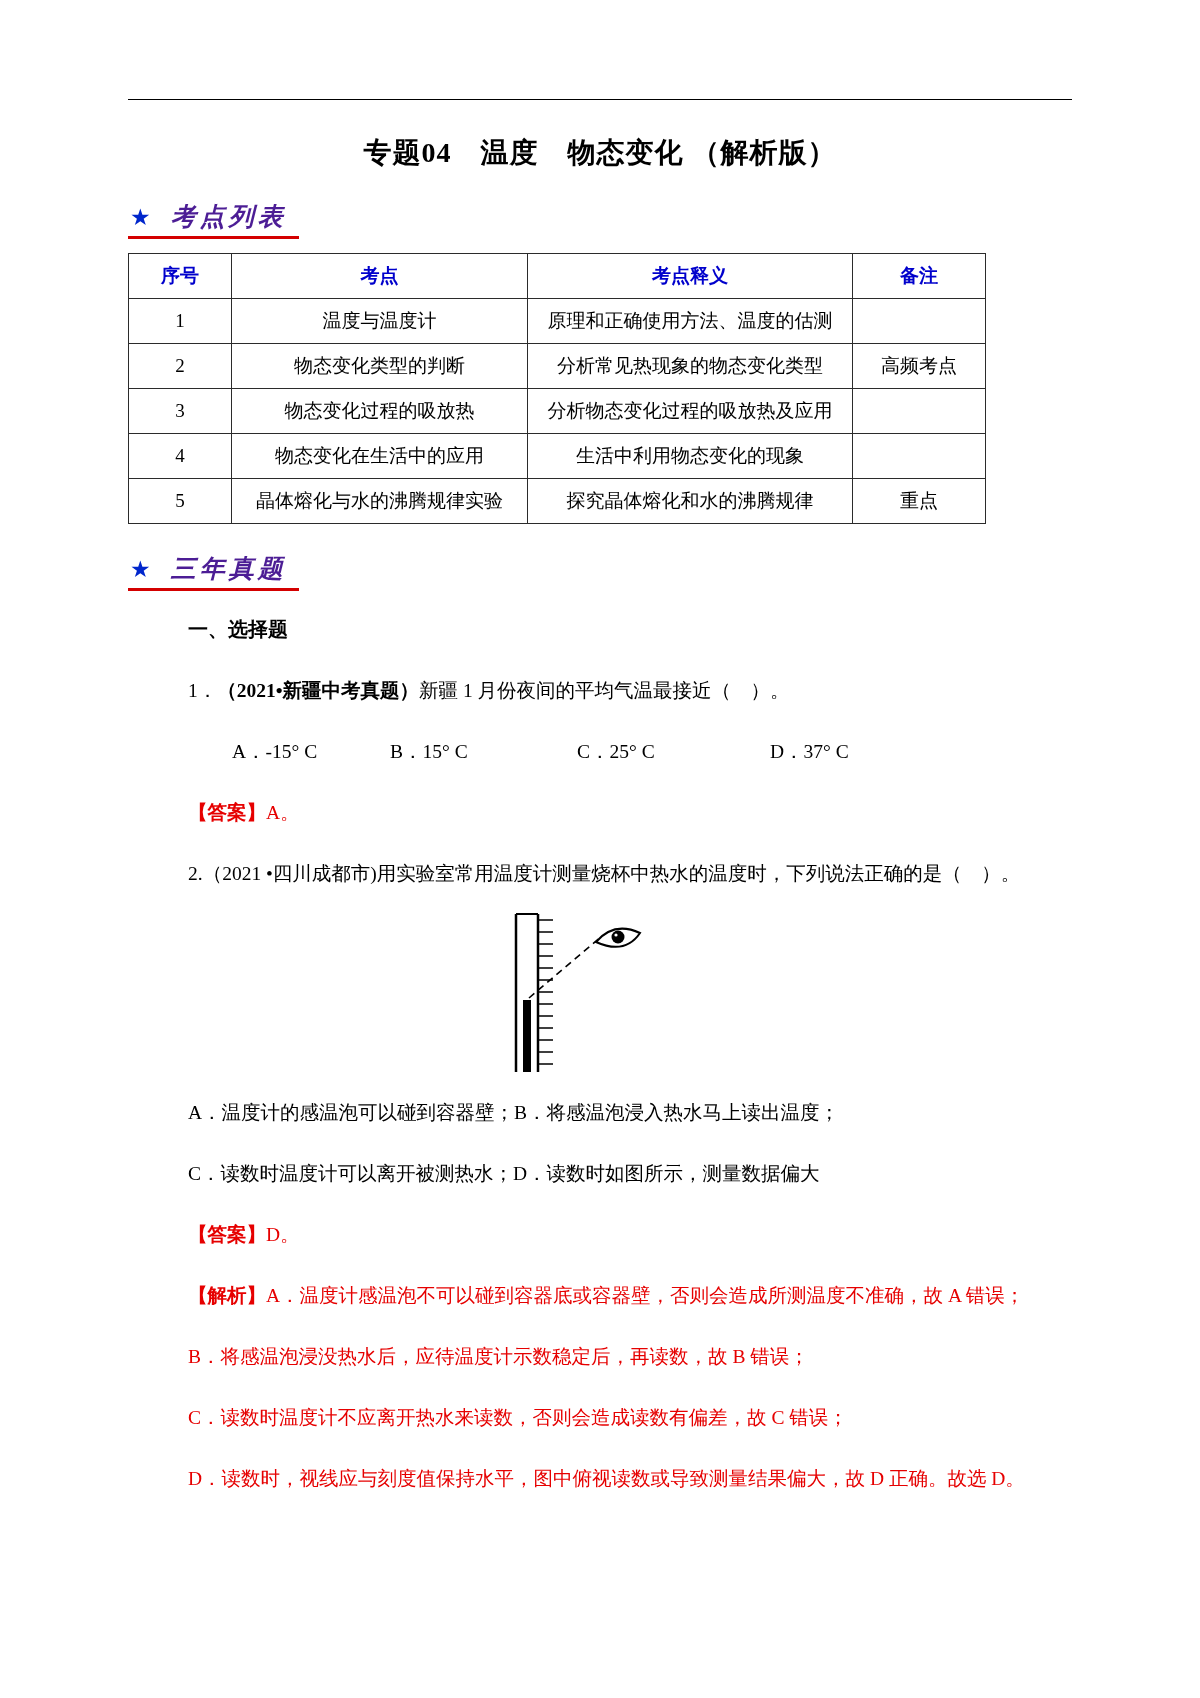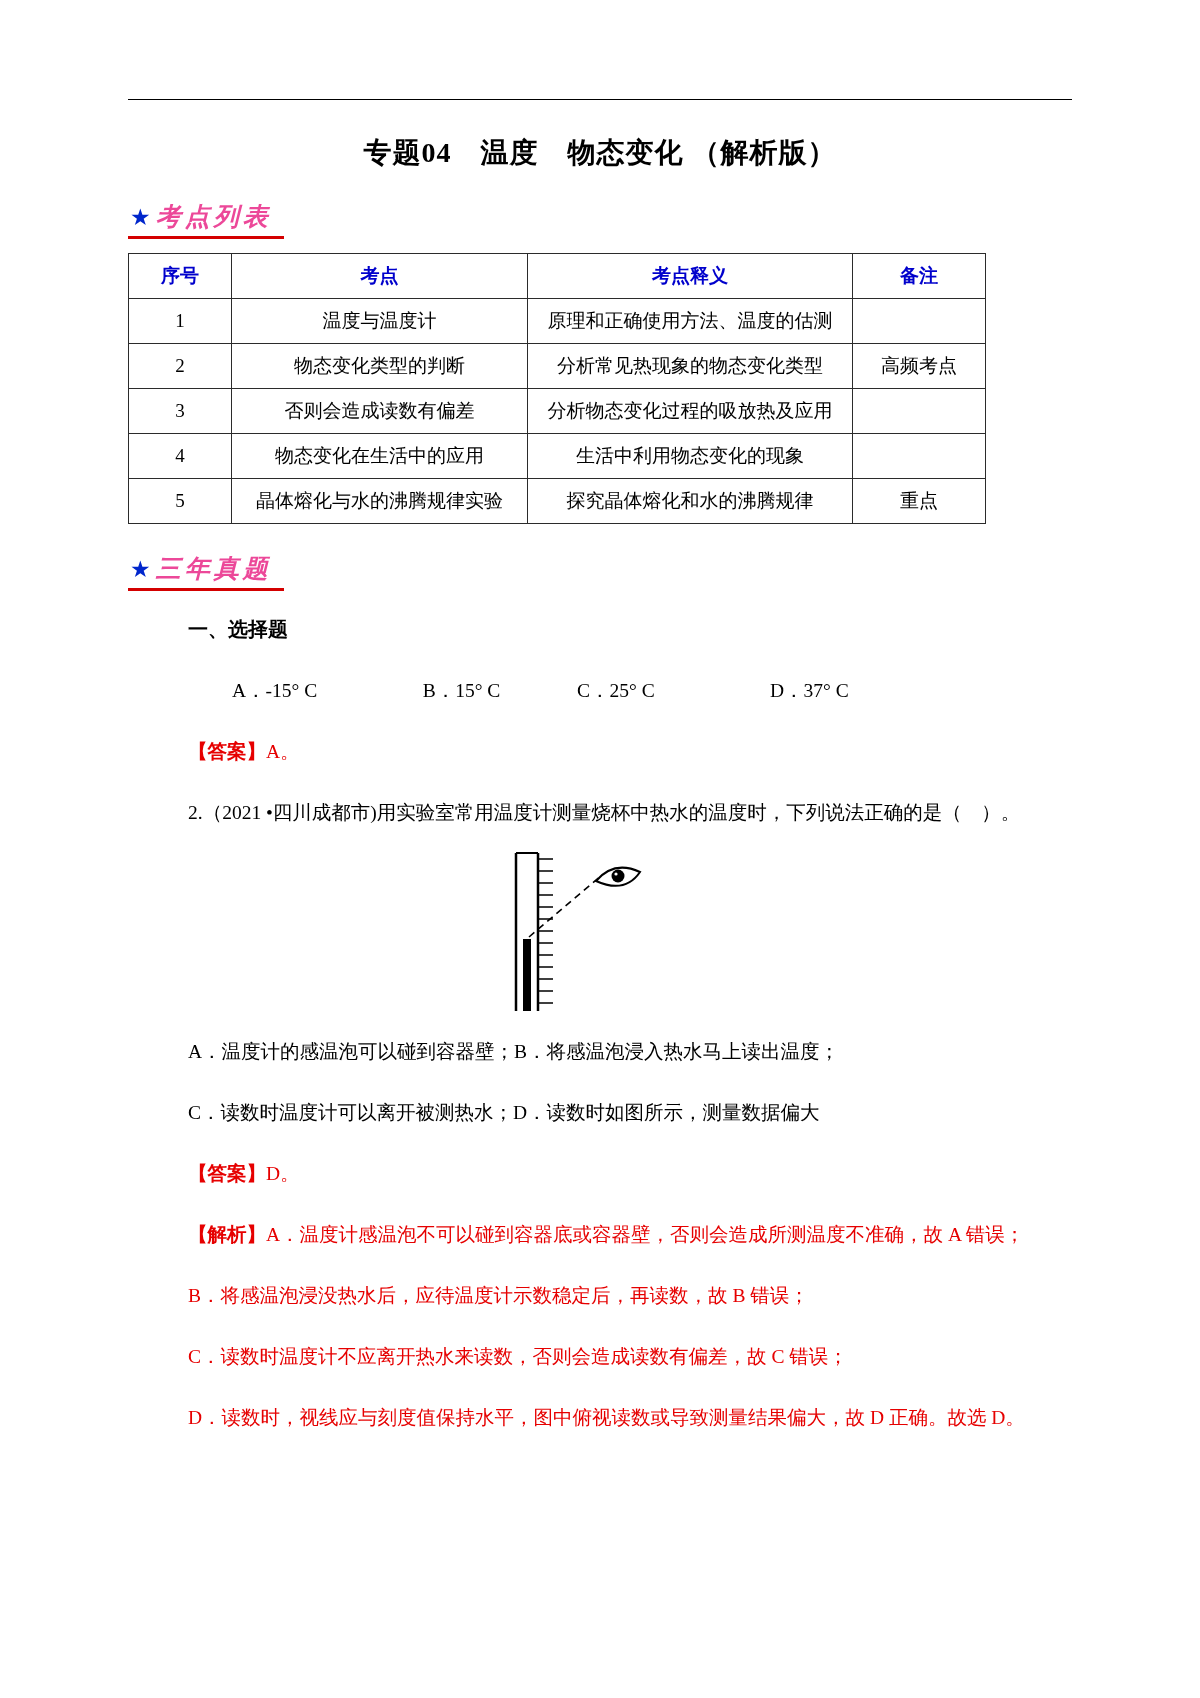--- a/index.html
+++ b/index.html
@@ -18,22 +18,22 @@
     font-family: "Liberation Serif", serif;
   }
 
   .section-row { margin-top: 28px; }
   .section-label {
     display: inline-flex; align-items: baseline; gap: 5px;
     border-bottom: 3px solid #d40000; padding: 0 12px 3px 2px;
   }
   .star { color: #0026cc; font-size: 23px; font-style: normal; }
   .script-text {
-    color: #ec4899; font-size: 25px; font-weight: bold; font-style: italic;
-    letter-spacing: 4px; font-family: "Liberation Serif", serif;
+    color: #4c1d95; font-size: 25px; font-weight: bold; font-style: italic;
+    letter-spacing: 4px; font-family: "Liberation Serif", serif; margin-left: 15px;
   }
 
   table.points-table {
     border-collapse: collapse; width: 857px; margin-top: 14px;
     font-size: 19px; table-layout: fixed;
   }
   .points-table th, .points-table td {
     border: 1.5px solid #2b2b2b; height: 45px; padding: 2px 8px;
     font-weight: normal; overflow: hidden;
   }
@@ -53,21 +53,21 @@
   .red { color: #e60000; }
   .jf { text-align: justify; }
   .b { font-weight: bold; }
   .part-heading {
     font-family: "Liberation Sans", sans-serif;
     font-weight: bold; font-size: 20px;
   }
 
   .opt { display: inline-block; }
   .opt-a { width: 158px; }
-  .opt-b { width: 187px; text-align: center; }
+  .opt-b { width: 187px; }
   .opt-c { width: 193px; }
 
   .thermo-figure {
     display: flex; justify-content: center;
     margin: 8px 0 4px 0; transform: translateX(-28px);
   }
 </style>
 </head>
 <body>
 
@@ -107,21 +107,21 @@
         <td class="center"></td>
       </tr>
       <tr>
         <td class="center">2</td>
         <td class="left">物态变化类型的判断</td>
         <td class="left">分析常见热现象的物态变化类型</td>
         <td class="center">高频考点</td>
       </tr>
       <tr>
         <td class="center">3</td>
-        <td class="left">否则会造成读数有偏差</td>
+        <td class="left">物态变化过程的吸放热</td>
         <td class="left">分析物态变化过程的吸放热及应用</td>
         <td class="center"></td>
       </tr>
       <tr>
         <td class="center">4</td>
         <td class="left">物态变化在生活中的应用</td>
         <td class="left">生活中利用物态变化的现象</td>
         <td class="center"></td>
       </tr>
       <tr>
@@ -138,20 +138,21 @@
       <span class="star">★</span>
       <span class="script-text">三年真题</span>
     </span>
   </div>
 
 
   <div class="body-block">
 
     <p class="part-heading hang">一、选择题</p>
 
+    <p class="hang"><span>1．</span><span class="b">（2021•新疆中考真题）</span><span>新疆 1 月份夜间的平均气温最接近（　）。</span></p>
 
     <p class="hang">
       <span class="opt opt-a">A．-15° C</span><span class="opt opt-b">B．15° C</span><span class="opt opt-c">C．25° C</span><span class="opt">D．37° C</span>
     </p>
 
     <p class="red hang"><span class="b">【答案】</span><span>A。</span></p>
 
 
     <p class="hang">2.（2021 •四川成都市)用实验室常用温度计测量烧杯中热水的温度时，下列说法正确的是（　）。</p>
 

